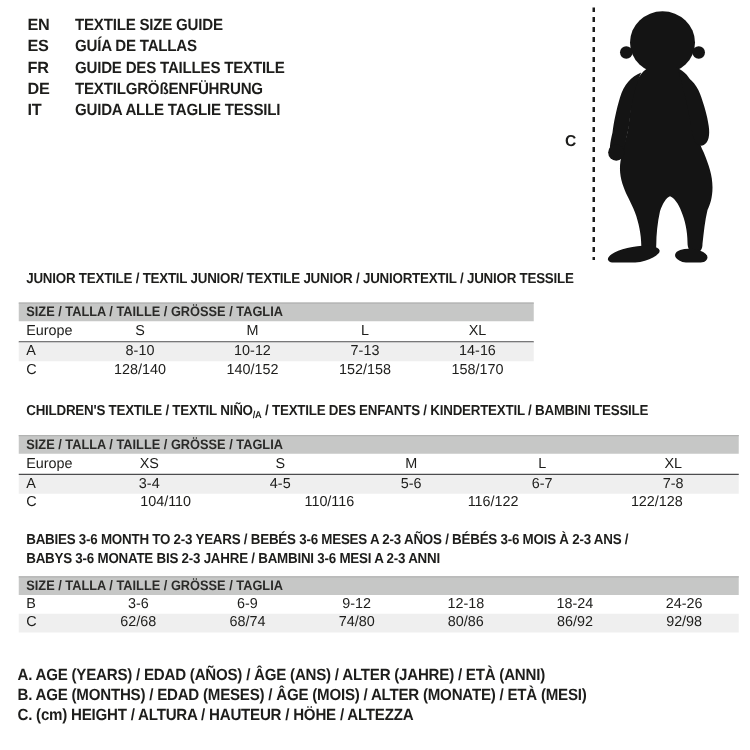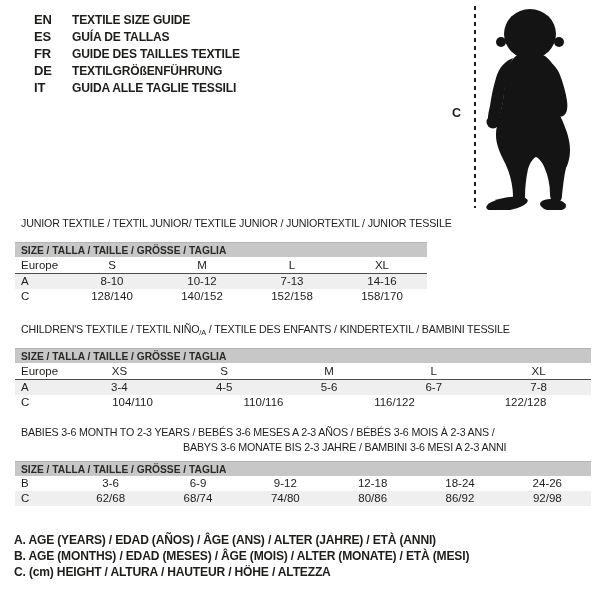--- a/index.html
+++ b/index.html
@@ -4,32 +4,32 @@
 <style>
   html,body{margin:0;padding:0;background:#fff;}
   .page{
     position:relative;width:600px;height:600px;background:#ffffff;overflow:hidden;
     font-family:"Liberation Sans","DejaVu Sans",sans-serif;color:#1d1d1b;
   }
   .condensed{display:inline-block;transform:scaleX(.93);transform-origin:0 50%;white-space:nowrap;}
 
   
   .lang-list{position:absolute;left:22px;top:11px;}
-  .lrow{display:flex;height:17px;line-height:17px;font-weight:bold;font-size:13px;margin-left:12px;}
+  .lrow{display:flex;height:17px;line-height:17px;font-weight:bold;font-size:13px;}
   .lcode{width:38px;letter-spacing:-.2px;}
   .ltitle{letter-spacing:-.2px;}
 
   
   .dash-line{position:absolute;left:474px;top:6px;width:2px;height:202px;
     background:repeating-linear-gradient(to bottom,#1c1c1c 0 4px,transparent 4px 8px);}
   .height-label{position:absolute;left:452px;top:106px;font-size:12.5px;font-weight:bold;}
   .baby-svg{position:absolute;left:483px;top:6px;}
 
   
-  .sec-title{position:absolute;left:21px;font-size:11.5px;font-weight:normal;letter-spacing:-.2px;white-space:nowrap;text-align:right;}
+  .sec-title{position:absolute;left:21px;font-size:11.5px;font-weight:bold;letter-spacing:-.2px;white-space:nowrap;}
   .sub{font-size:8px;vertical-align:-2px;}
 
   
   .table{position:absolute;left:15px;box-sizing:border-box;}
   .thead{height:15px;line-height:15px;background:#c6c7c6;border-top:1px solid #b2b3b2;
     font-size:11px;font-weight:bold;color:#2a2a28;padding-left:6px;box-sizing:border-box;}
   .row{display:flex;height:15px;line-height:15px;font-size:11.5px;}
   .row.head-row{height:17px;line-height:16px;border-bottom:1px solid #4c4c4e;box-sizing:border-box;}
   .row.alt{background:#efefef;}
   .lab{width:52px;padding-left:6px;box-sizing:border-box;text-align:left;}

